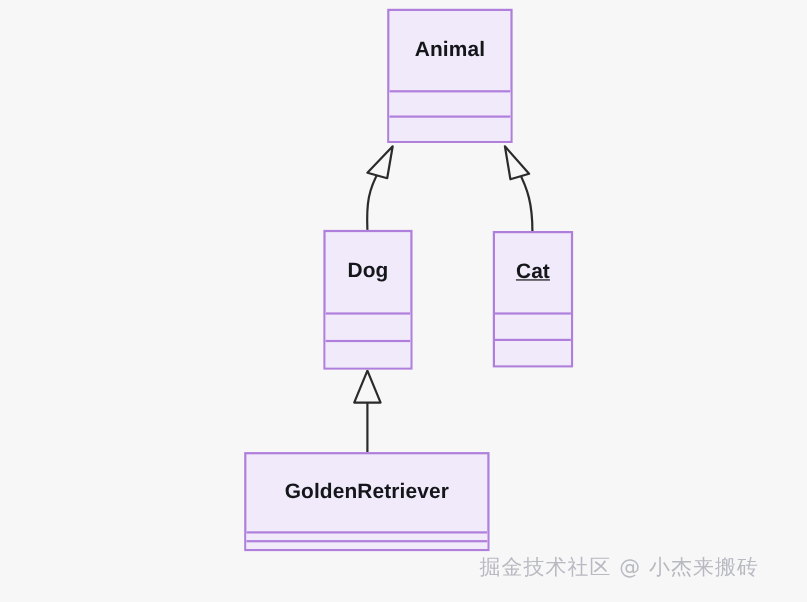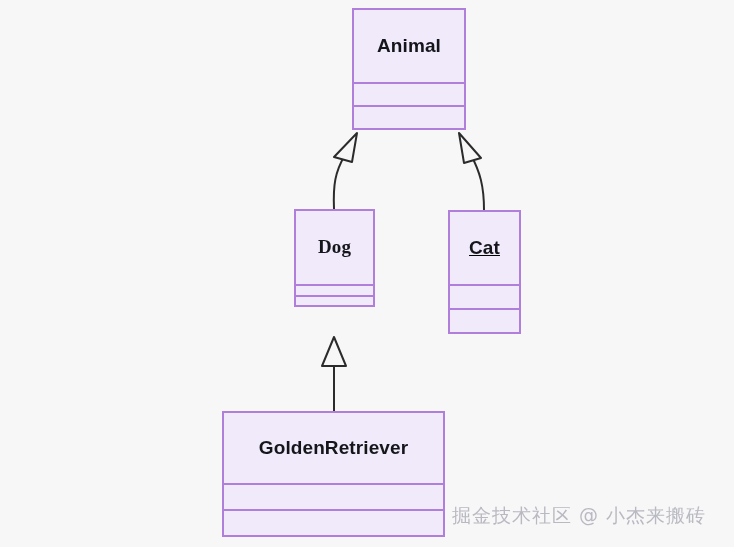--- a/index.html
+++ b/index.html
@@ -62,45 +62,44 @@
     top: 8px;
     width: 114px;
     height: 122px;
   }
   #class-animal .uml-title-row { height: 72px; flex: 0 0 72px; }
   #class-animal .uml-attr-row  { height: 25px; }
   #class-dog {
     left: 294px;
     top: 209px;
     width: 81px;
-    height: 98px;
-    font-family: Liberation Serif, serif;
+    height: 127px;
   }
   #class-dog .uml-title-row { height: 73px; flex: 0 0 73px; }
   #class-dog .uml-attr-row  { height: 27px; }
   #class-cat {
     left: 448px;
     top: 210px;
     width: 73px;
     height: 124px;
     text-decoration: underline;
   }
   #class-cat .uml-title-row { height: 72px; flex: 0 0 72px; }
   #class-cat .uml-attr-row  { height: 26px; }
   #class-goldenretriever {
     left: 222px;
     top: 411px;
     width: 223px;
-    height: 126px;
+    height: 90px;
   }
   #class-goldenretriever .uml-title-row { height: 70px; flex: 0 0 70px; }
   #class-goldenretriever .uml-attr-row  { height: 28px; }
   #watermark {
     position: absolute;
-    left: 452px;
+    left: 436px;
     top: 503px;
     font-size: 19px;
     color: #b9b9c2;
     font-family: "DejaVu Sans", sans-serif;
     white-space: nowrap;
     letter-spacing: 1px;
   }
 </style>
 </head>
 <body>

